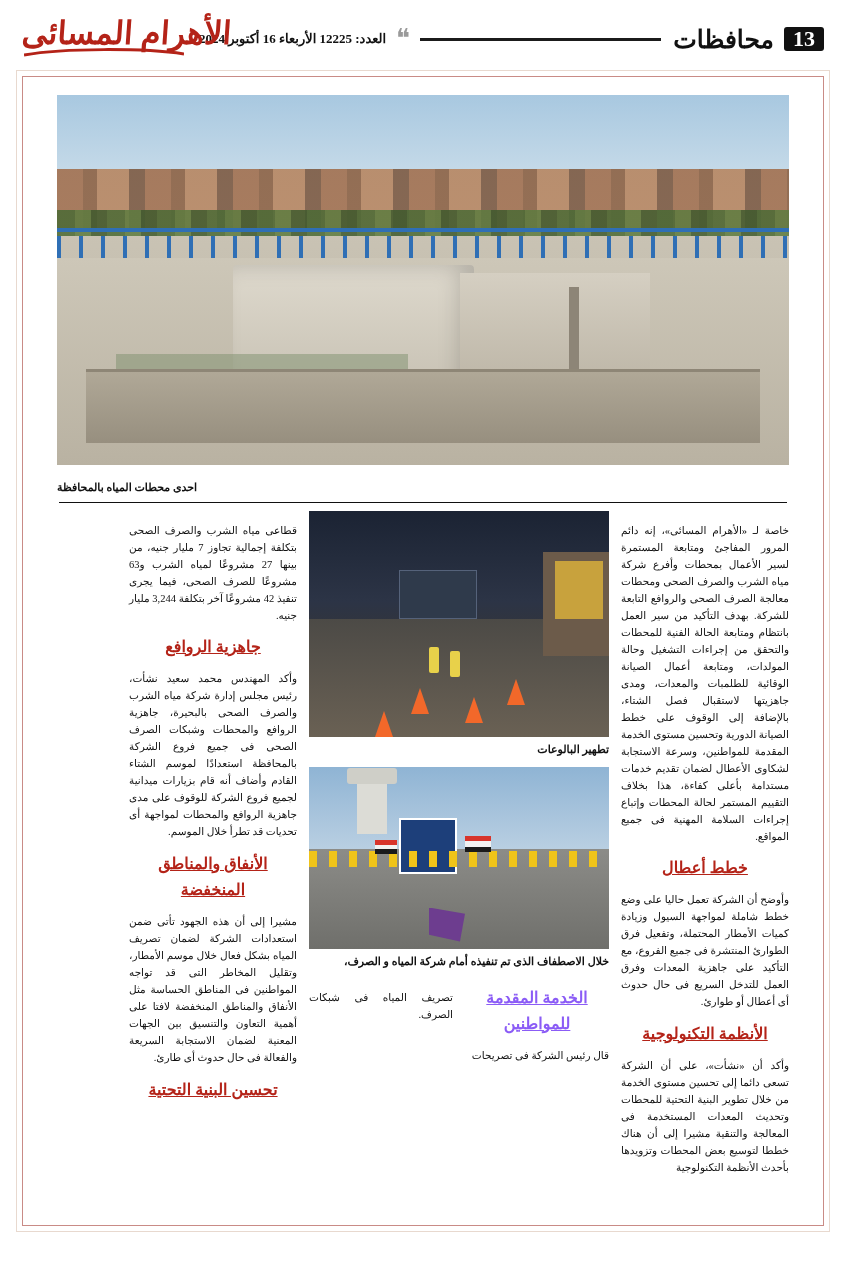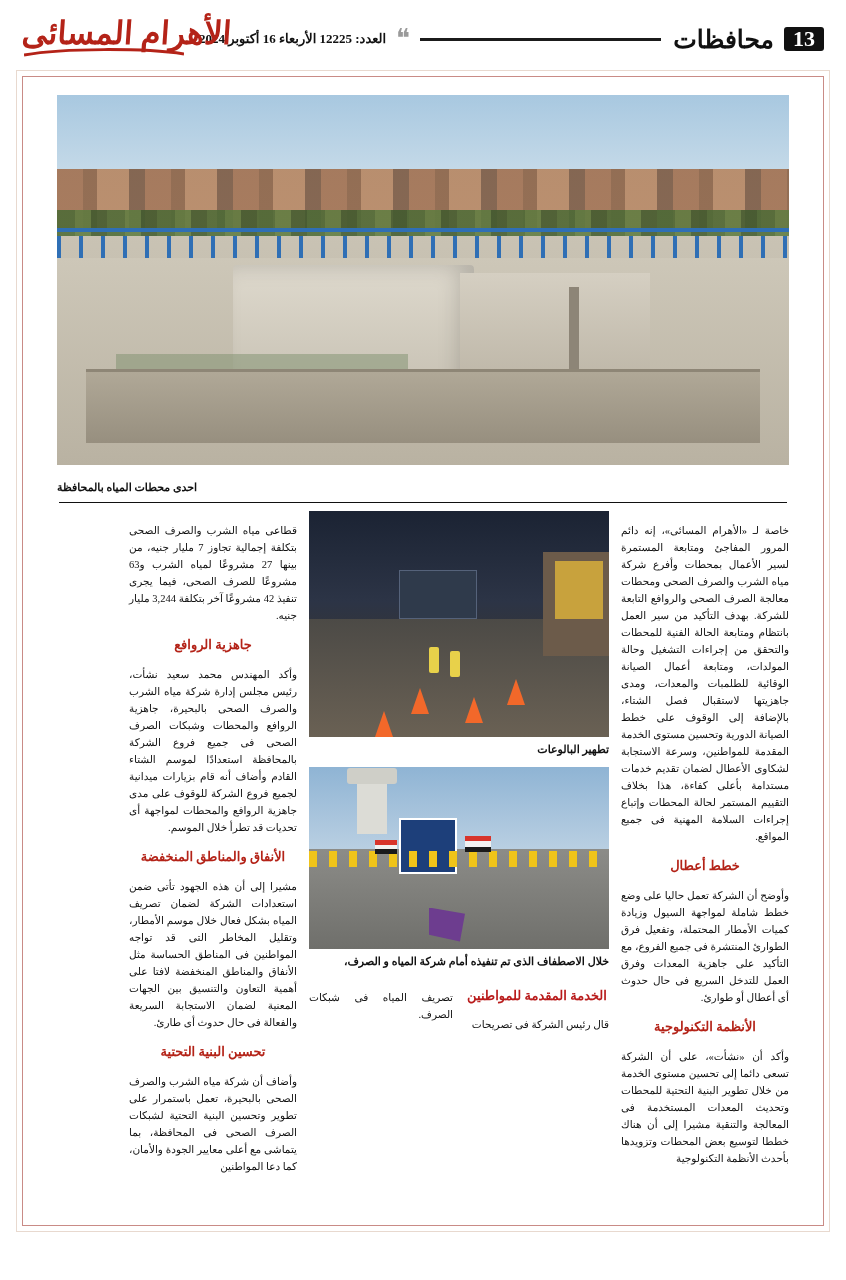--- a/index.html
+++ b/index.html
@@ -220,26 +220,27 @@
     text-align: justify;
     direction: rtl;
   }
   .col.middle {
     width: 300px;
   }
   .subhead {
     display: block;
     text-align: center;
     font-weight: bold;
-    font-size: 13px;
+    font-size: 16px;
     color: #b42318;
     margin: 6px 0 3px 0;
     font-family: "Liberation Serif", serif;
-  }
-  .subhead.dark { color: #b91c1c; text-align: center; }
+    text-decoration: underline;
+  }
+  .subhead.dark { color: #8b5cf6; text-align: center; }
 
   
   .mid-photo {
     width: 100%;
     position: relative;
     overflow: hidden;
     margin-bottom: 4px;
   }
   .photo-night {
     height: 226px;
@@ -390,18 +391,17 @@
         </div>
       </div>
 
       <div class="col">
         <p>قطاعى مياه الشرب والصرف الصحى بتكلفة إجمالية تجاوز 7 مليار جنيه، من بينها 27 مشروعًا لمياه الشرب و63 مشروعًا للصرف الصحى، فيما يجرى تنفيذ 42 مشروعًا آخر بتكلفة 3,244 مليار جنيه.</p>
         <span class="subhead">جاهزية الروافع</span>
         <p>وأكد المهندس محمد سعيد نشأت، رئيس مجلس إدارة شركة مياه الشرب والصرف الصحى بالبحيرة، جاهزية الروافع والمحطات وشبكات الصرف الصحى فى جميع فروع الشركة بالمحافظة استعدادًا لموسم الشتاء القادم وأضاف أنه قام بزيارات ميدانية لجميع فروع الشركة للوقوف على مدى جاهزية الروافع والمحطات لمواجهة أى تحديات قد تطرأ خلال الموسم.</p>
         <span class="subhead">الأنفاق والمناطق المنخفضة</span>
         <p>مشيرا إلى أن هذه الجهود تأتى ضمن استعدادات الشركة لضمان تصريف المياه بشكل فعال خلال موسم الأمطار، وتقليل المخاطر التى قد تواجه المواطنين فى المناطق الحساسة مثل الأنفاق والمناطق المنخفضة لافتا على أهمية التعاون والتنسيق بين الجهات المعنية لضمان الاستجابة السريعة والفعالة فى حال حدوث أى طارئ.</p>
         <span class="subhead">تحسين البنية التحتية</span>
-        <p>وأضاف أن شركة مياه الشرب والصرف الصحى بالبحيرة، تعمل باستمرار على تطوير وتحسين البنية التحتية لشبكات الصرف الصحى فى المحافظة، بما يتماشى مع أعلى معايير الجودة والأمان، كما دعا المواطنين</p>
       </div>
 
     </div>
   </div>
 </div>
 
 </body></html>

